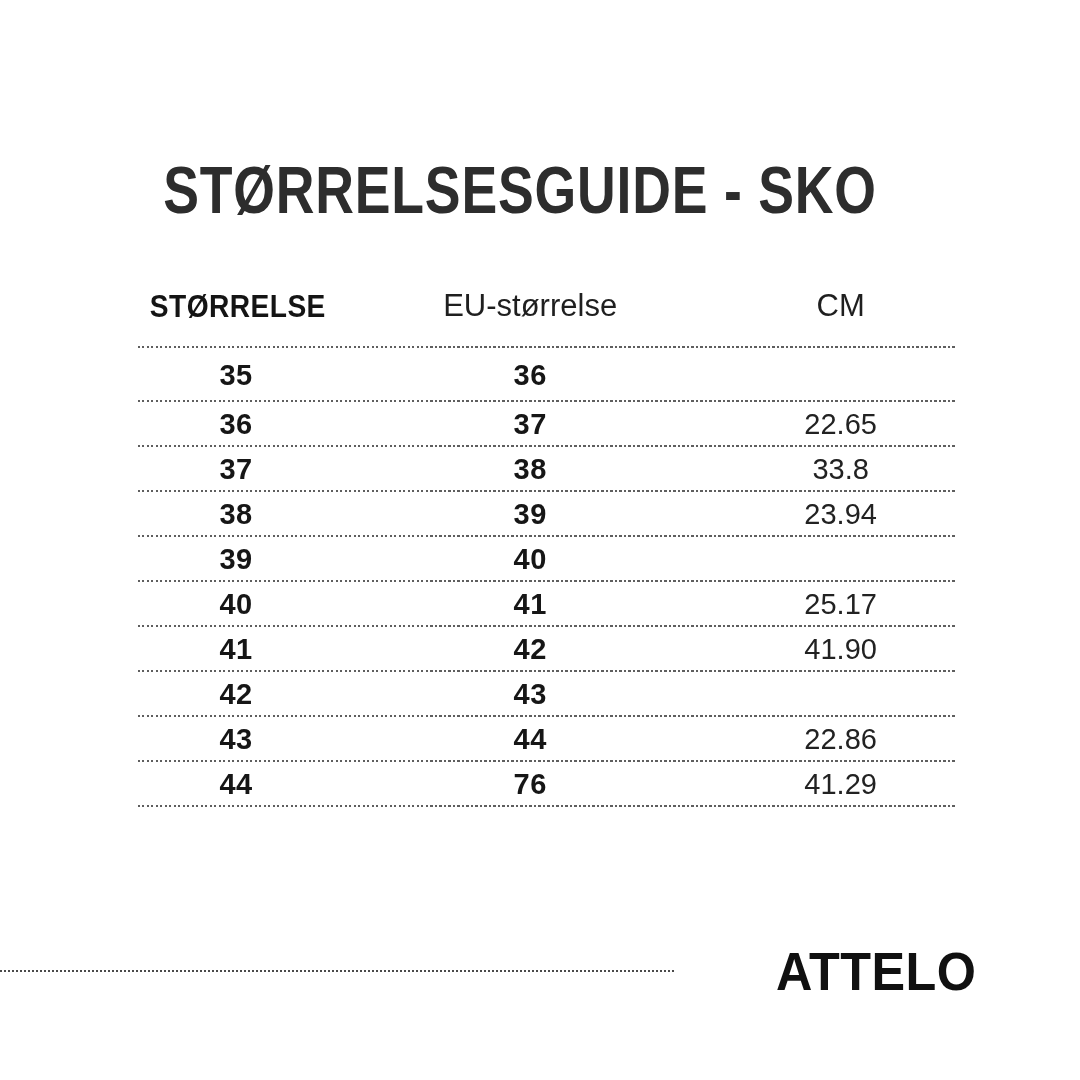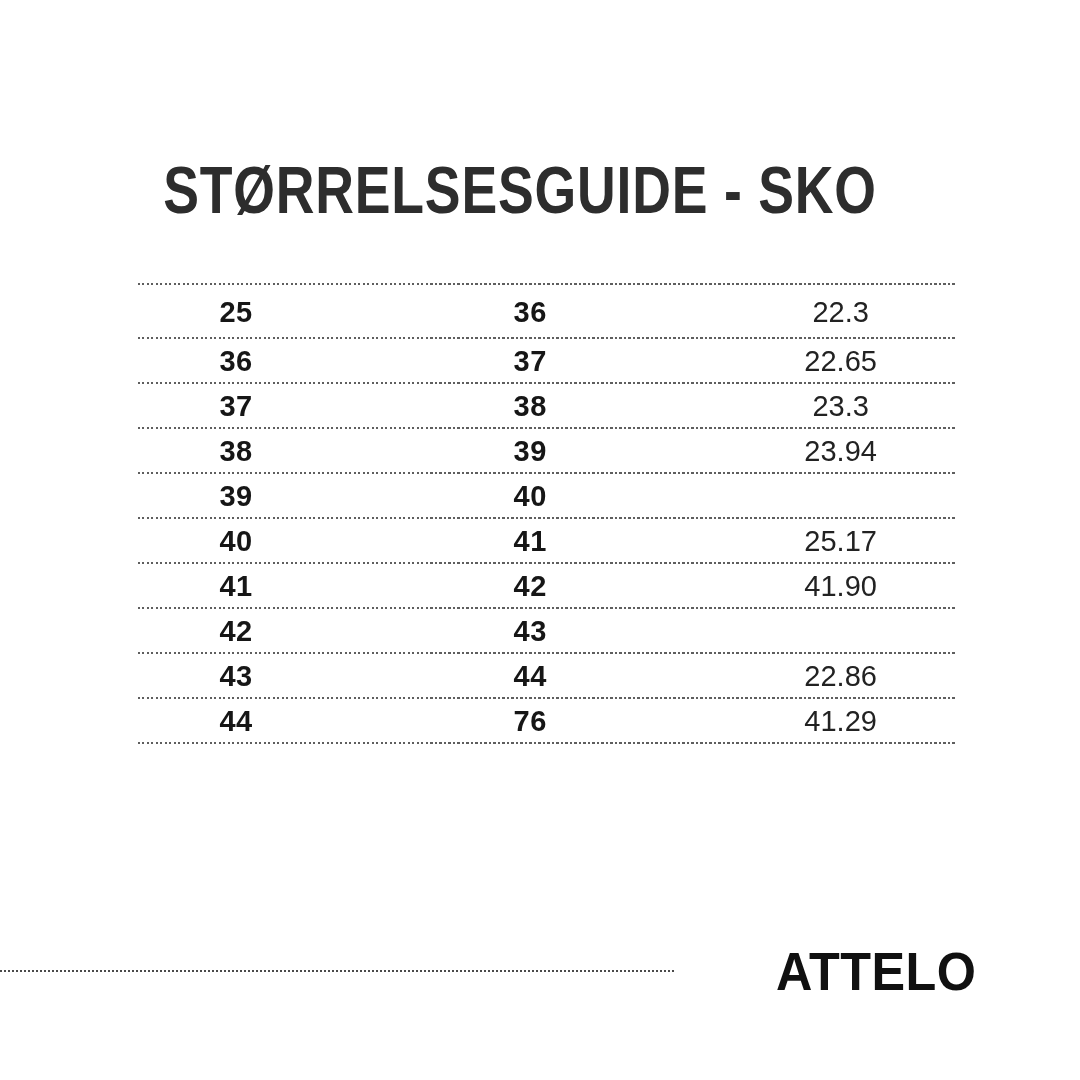--- a/index.html
+++ b/index.html
@@ -117,36 +117,40 @@
     transform-origin: left center;
     white-space: nowrap;
   }
 </style>
 </head>
 <body>
 
 <div class="title">STØRRELSESGUIDE - SKO</div>
 
 <div class="size-table">
+  <div class="header-row">
+    <span class="cell col1 h-size">STØRRELSE</span>
+    <span class="cell col2 h-eu">EU-størrelse</span>
+    <span class="cell col3 h-cm">CM</span>
+  </div>
   <div class="dotline"></div>
   <div id="rows">
       <div class="row">
-        <span class="cell col1 num-bold">25</span>
+        <span class="cell col1 num-bold">35</span>
         <span class="cell col2 num-bold">36</span>
-        <span class="cell col3 num-reg">22.3</span>
       </div>
       <div class="row">
         <span class="cell col1 num-bold">36</span>
         <span class="cell col2 num-bold">37</span>
         <span class="cell col3 num-reg">22.65</span>
       </div>
       <div class="row">
         <span class="cell col1 num-bold">37</span>
         <span class="cell col2 num-bold">38</span>
-        <span class="cell col3 num-reg">23.3</span>
+        <span class="cell col3 num-reg">33.8</span>
       </div>
       <div class="row">
         <span class="cell col1 num-bold">38</span>
         <span class="cell col2 num-bold">39</span>
         <span class="cell col3 num-reg">23.94</span>
       </div>
       <div class="row">
         <span class="cell col1 num-bold">39</span>
         <span class="cell col2 num-bold">40</span>
       </div>

